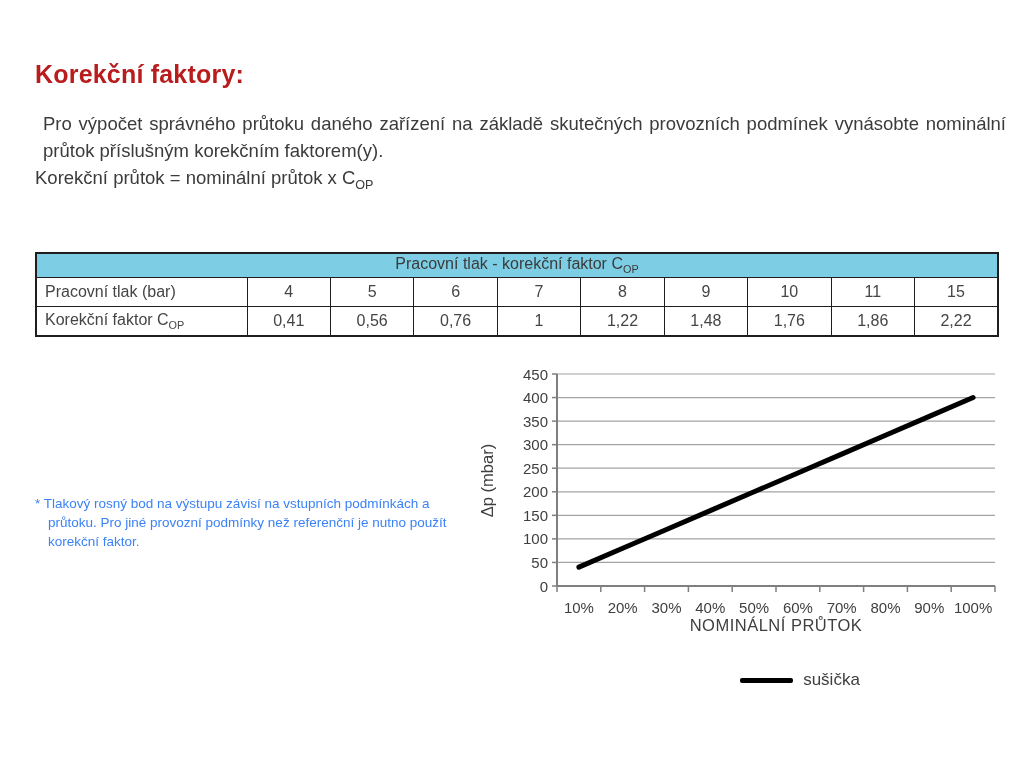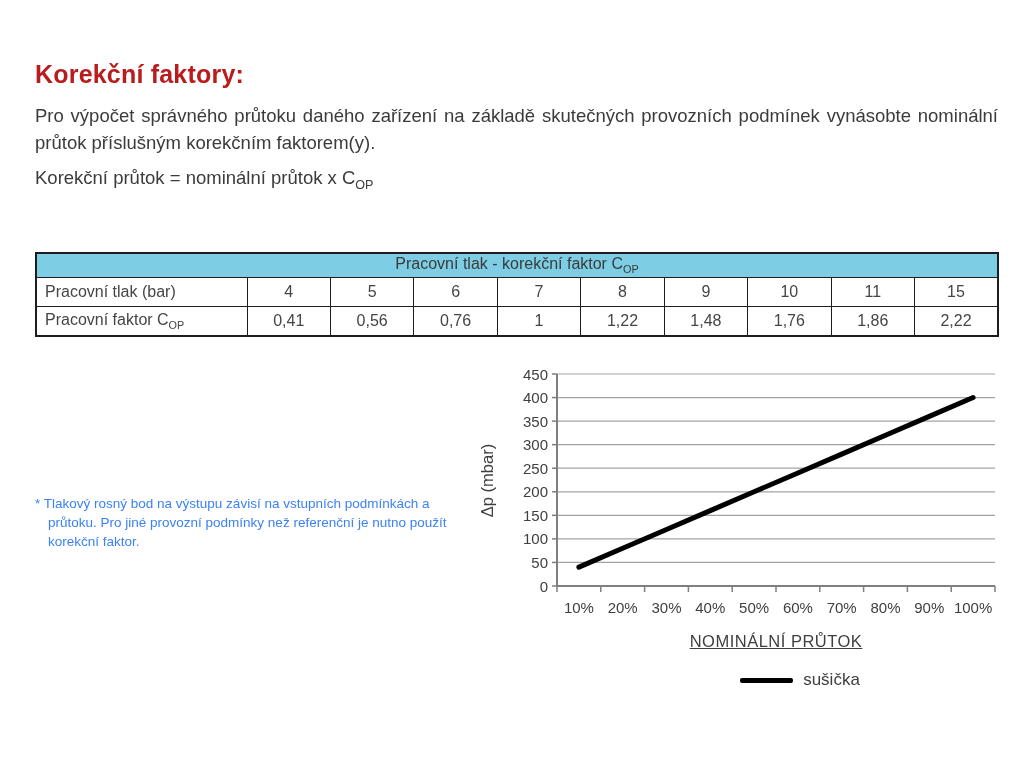--- a/index.html
+++ b/index.html
@@ -1,21 +1,21 @@
 <!DOCTYPE html>
 <html><head>
 <meta charset="utf-8">
 <style>
   html,body{margin:0;padding:0;background:#ffffff;}
   .page{
     position:relative;width:1024px;height:768px;background:#ffffff;
     font-family:"Liberation Sans",sans-serif;color:#3b3b3b;overflow:hidden;
   }
   .heading{position:absolute;left:35px;top:60px;margin:0;font-size:25px;font-weight:bold;color:#b91c1c;letter-spacing:.2px;}
-  .intro{position:absolute;left:35px;top:102px;width:963px;margin:0;font-size:18.5px;line-height:27px;text-align:justify;}
+  .intro{position:absolute;left:35px;top:102px;width:963px;margin:8px;font-size:18.5px;line-height:27px;text-align:justify;}
   .formula{position:absolute;left:35px;top:167px;margin:0;font-size:18.5px;}
   sub{font-size:68%;}
 
   table.tbl{border-collapse:collapse;table-layout:fixed;background:#ffffff;}
   table.tbl{border:2px solid #1e1e1e;margin-top:7px;}
   .tbl th,.tbl td{border:1px solid #1e1e1e;font-weight:normal;padding:0;overflow:hidden;white-space:nowrap;}
   .tbl .hdr{text-align:center;font-size:16px;color:#3b3b3b;}
   .tbl td{font-size:16px;text-align:center;color:#454545;}
   .tbl td.lbl{text-align:left;padding-left:8px;}
 
@@ -29,21 +29,21 @@
   .t2 td{height:28px;}
   .t2 col.c0{width:168px;}
 
   .footnote{position:absolute;left:35px;top:494px;width:446px;box-sizing:border-box;
     margin:0;font-size:13.5px;line-height:19px;color:#3b82f6;padding-left:13px;text-indent:-13px;}
 
   .chart-svg{position:absolute;left:455px;top:360px;width:570px;height:300px;}
   .chart-svg text{font-family:"Liberation Sans",sans-serif;font-size:15px;fill:#3f3f3f;}
   .y-title{position:absolute;left:408px;top:470px;width:160px;height:21px;text-align:center;
     font-size:16.5px;color:#3f3f3f;transform:rotate(-90deg);}
-  .x-title{position:absolute;left:586px;top:632px;width:380px;text-align:center;font-size:16.5px;color:#3f3f3f;letter-spacing:.5px;text-decoration:underline;}
+  .x-title{position:absolute;left:586px;top:616px;width:380px;text-align:center;font-size:16.5px;color:#3f3f3f;letter-spacing:.5px;}
   .legend{position:absolute;left:700px;top:668px;width:200px;height:24px;display:flex;align-items:center;justify-content:center;gap:10px;}
   .legend-line{display:inline-block;width:53px;height:5px;border-radius:2px;}
   .legend-label{font-size:17px;color:#3f3f3f;}
 </style>
 </head>
 <body>
 
 <div class="page">
 
   <h1 class="heading">Korekční faktory:</h1>
@@ -75,21 +75,21 @@
       <td>5</td>
       <td>6</td>
       <td>7</td>
       <td>8</td>
       <td>9</td>
       <td>10</td>
       <td>11</td>
       <td>15</td>
     </tr>
     <tr>
-      <td class="lbl"><span>Pracovní faktor C</span><sub>OP</sub></td>
+      <td class="lbl"><span>Korekční faktor C</span><sub>OP</sub></td>
       <td>0,41</td>
       <td>0,56</td>
       <td>0,76</td>
       <td>1</td>
       <td>1,22</td>
       <td>1,48</td>
       <td>1,76</td>
       <td>1,86</td>
       <td>2,22</td>
     </tr>

